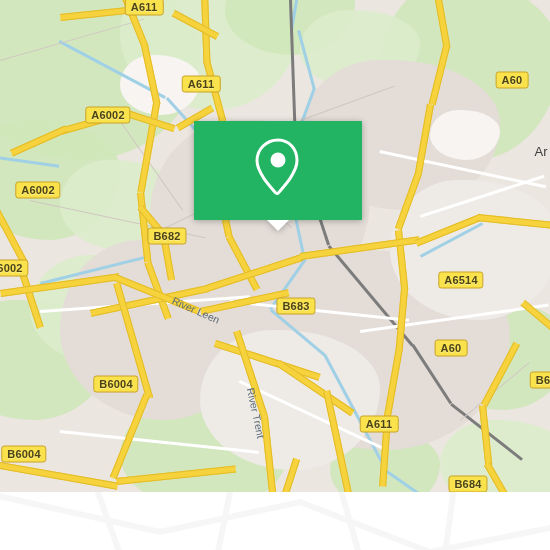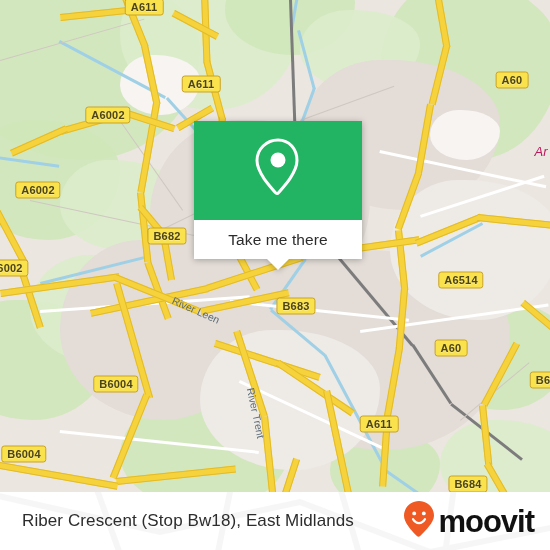--- a/index.html
+++ b/index.html
@@ -44,23 +44,22 @@
     font-size:11px;
     font-weight:700;
     letter-spacing:.2px;
     padding:1px 5px 2px 5px;
     line-height:12px;
     white-space:nowrap;
     transform:translate(-50%,-50%);
     text-shadow:0 1px 0 rgba(255,255,255,.35);
   }
   .placelabel{
-    position:absolute;color:#be185d;font-size:13px;white-space:nowrap;
+    position:absolute;color:#404040;font-size:13px;white-space:nowrap;
     transform:translate(-50%,-50%);
-    font-style:italic;
   }
   .riverlabel{
     position:absolute;color:#5b6b76;font-size:10.5px;white-space:nowrap;
     transform-origin:50% 50%;
   }
 
   
   #popup{
     position:absolute;left:194px;top:121px;width:168px;
     filter:drop-shadow(0 1px 3px rgba(0,0,0,.28));
@@ -283,50 +282,33 @@
 
     <div id="popup">
       <div id="popup-head">
         <span>
           <svg width="54" height="66" viewBox="0 0 54 66" fill="none" aria-hidden="true">
             <path d="M27 4C15.4 4 6 13.2 6 24.6c0 6.2 3.2 12.4 7.2 18.2 4 5.8 8.8 10.8 11.2 13.9.9 1.2 2.3 1.2 3.2 0 2.4-3.1 7.2-8.1 11.2-13.9C42.8 37 46 30.8 46 24.6 46 13.2 38.6 4 27 4z" stroke="#ffffff" stroke-width="3" fill="none"></path>
             <circle cx="27" cy="24" r="7.5" fill="#ffffff"></circle>
           </svg>
         </span>
       </div>
-      <div id="popup-body">
-        <span id="popup-cta">Take me there</span>
-      </div>
       <div id="popup-tail"></div>
     </div>
 
   </div>
 
   <div id="footer">
     <svg id="footer-wm" viewBox="0 0 550 120" aria-hidden="true">
       <g stroke="#8a8a8a" stroke-width="6" fill="none">
         <path d="M-20 30 L160 70 L300 40 L430 90 L580 60"></path>
         <path d="M80 -20 L130 120"></path>
         <path d="M240 -20 L210 130"></path>
         <path d="M330 -10 L370 130"></path>
         <path d="M460 -20 L440 130"></path>
         <path d="M-20 95 L140 110 L320 95 L560 110"></path>
       </g>
     </svg>
 
-    <div id="footer-title">
-      <span>Riber Crescent (Stop Bw18), East Midlands</span>
-    </div>
-
-    <div id="brand">
-      <span>
-        <svg width="30" height="36" viewBox="0 0 30 36" aria-hidden="true">
-          <path d="M15 0C6.7 0 0 6.6 0 14.7c0 6.4 6.9 14.2 12.9 20.4.9.9 2.3.9 3.2 0C22.1 28.9 30 21.1 30 14.7 30 6.6 23.3 0 15 0z" fill="#ef5a24"></path>
-          <circle cx="10.2" cy="12.4" r="1.9" fill="#ffffff"></circle>
-          <circle cx="19.8" cy="12.4" r="1.9" fill="#ffffff"></circle>
-          <path d="M9 18.2c1.6 2.6 4 3.9 6 3.9s4.4-1.3 6-3.9" stroke="#ffffff" stroke-width="2.2" fill="none" stroke-linecap="round"></path>
-        </svg>
-      </span>
-      <span id="brand-name">moovit</span>
-    </div>
+
   </div>
 
 </div>
 
 </body></html>

